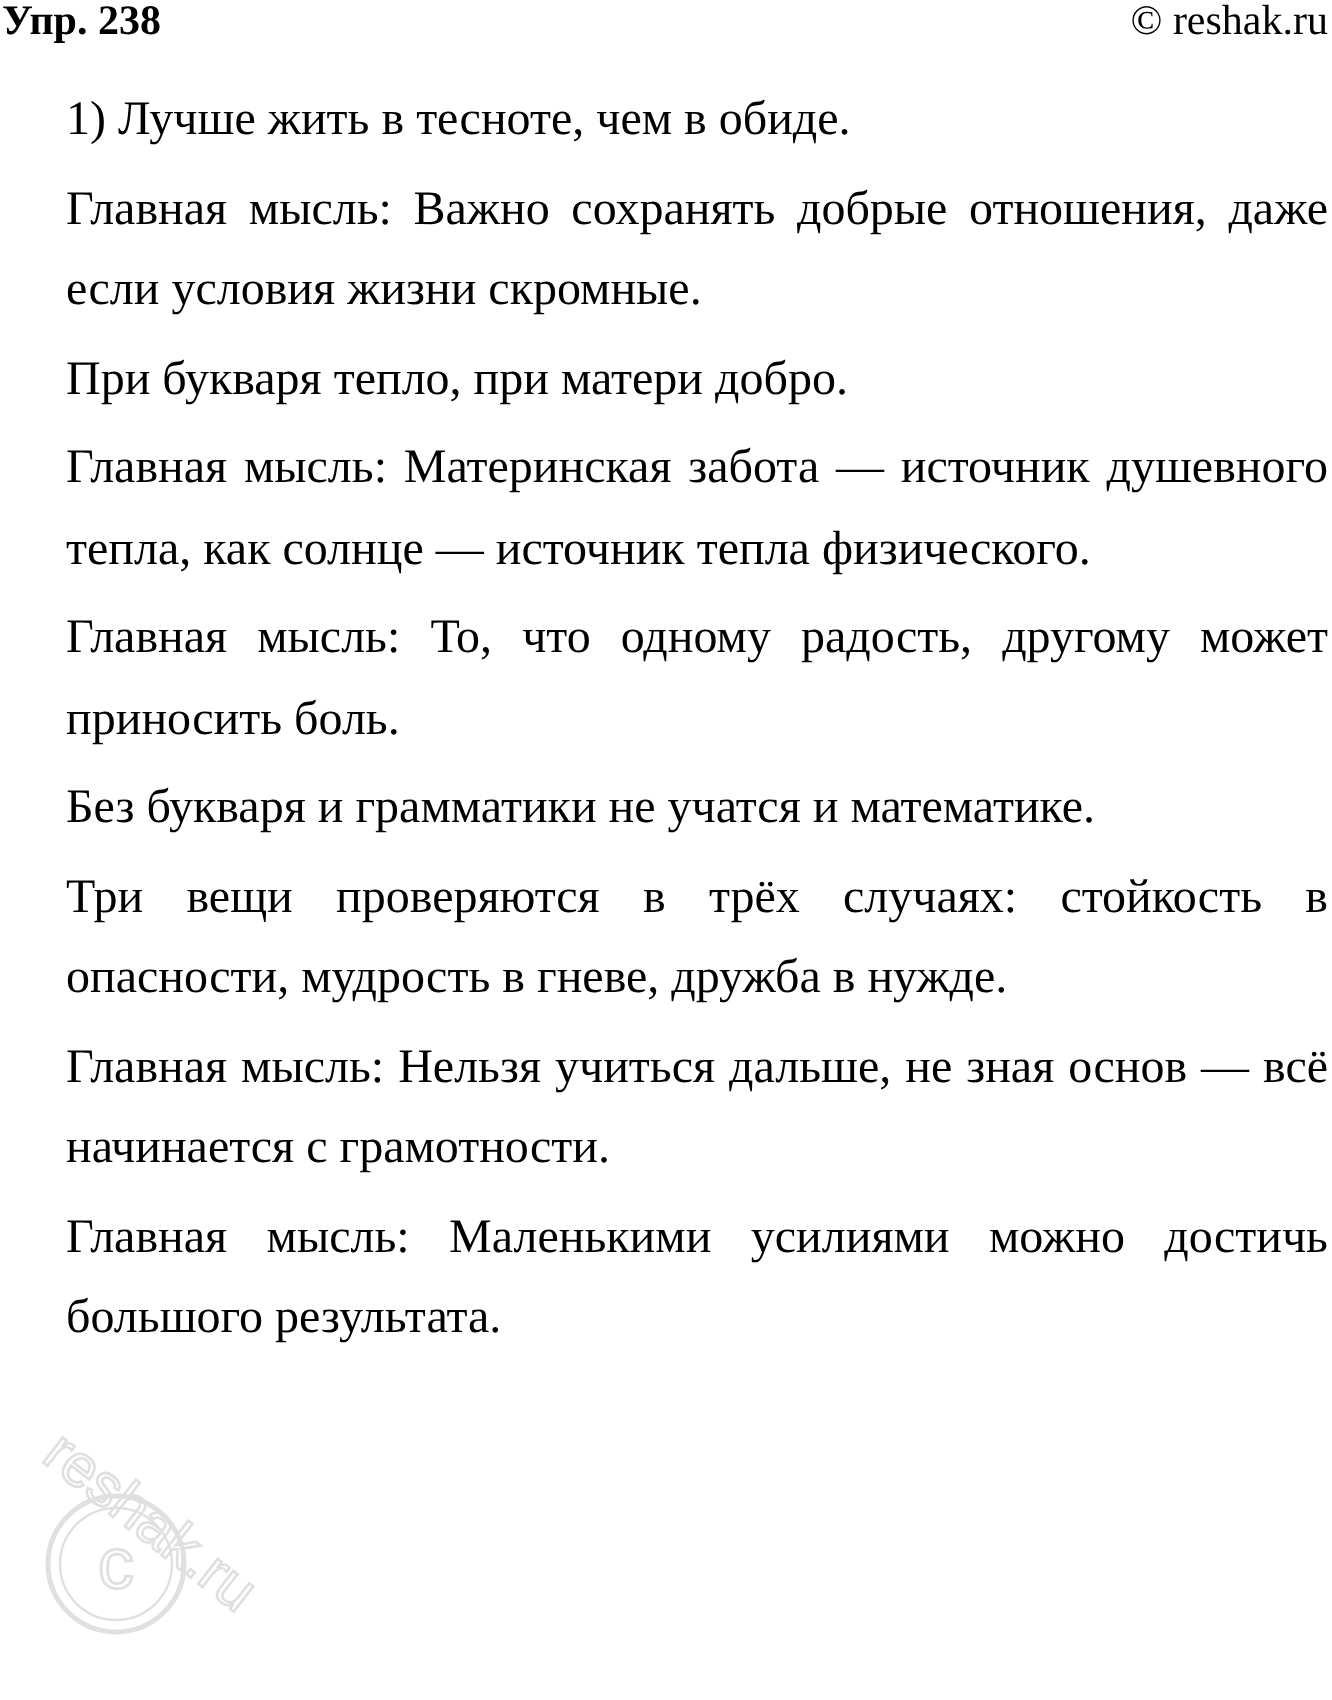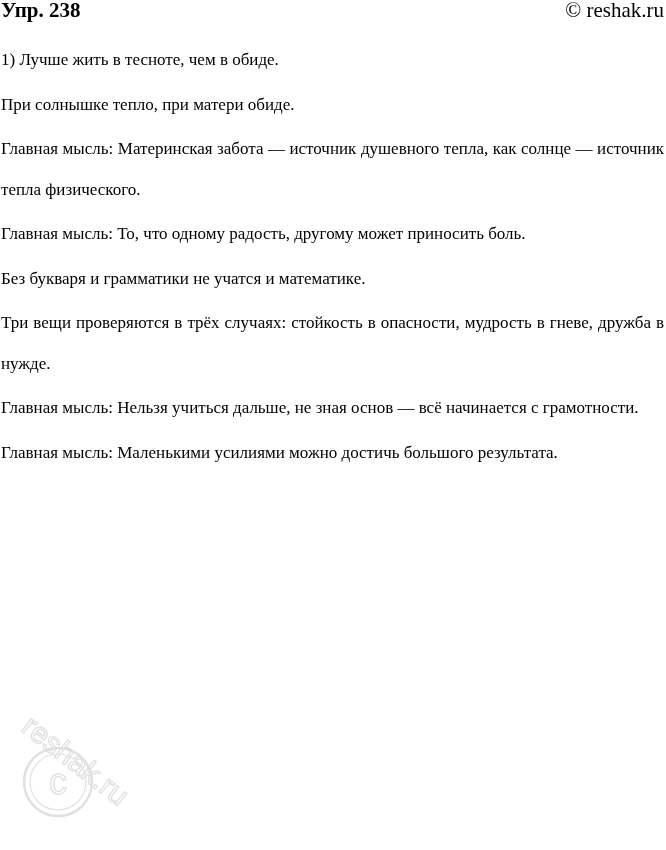--- a/index.html
+++ b/index.html
@@ -36,25 +36,26 @@
       top: -2px;
       font-weight: normal;
     }
     .content {
       position: absolute;
       top: 40px;
       left: 1px;
       width: 663px;
     }
     .para {
-      font-size: 17px;
+      font-size: 24px;
       line-height: 40.5px;
       margin: 0 0 4px 0;
       text-align: justify;
       text-align-last: left;
+      padding-left: 32px;
     }
     .para.single {
       text-align: left;
     }
     .watermark {
       position: absolute;
       left: 0px;
       top: 690px;
       width: 160px;
       height: 150px;
@@ -65,21 +66,22 @@
 </head>
 <body>
 
 <div class="header">
   <span class="title">Упр. 238</span>
   <span class="copyright">© reshak.ru</span>
 </div>
 
 <div class="content">
   <p class="para single">1) Лучше жить в тесноте, чем в обиде.</p>
-  <p class="para single">При солнышке тепло, при матери обиде.</p>
+  <p class="para">Главная мысль: Важно сохранять добрые отношения, даже если условия жизни скромные.</p>
+  <p class="para single">При букваря тепло, при матери добро.</p>
   <p class="para">Главная мысль: Материнская забота — источник душевного тепла, как солнце — источник тепла физического.</p>
   <p class="para">Главная мысль: То, что одному радость, другому может приносить боль.</p>
   <p class="para single">Без букваря и грамматики не учатся и математике.</p>
   <p class="para">Три вещи проверяются в трёх случаях: стойкость в опасности, мудрость в гневе, дружба в нужде.</p>
   <p class="para">Главная мысль: Нельзя учиться дальше, не зная основ — всё начинается с грамотности.</p>
   <p class="para">Главная мысль: Маленькими усилиями можно достичь большого результата.</p>
 </div>
 
 <div class="watermark">
   <svg width="160" height="150" viewBox="0 0 160 150">

